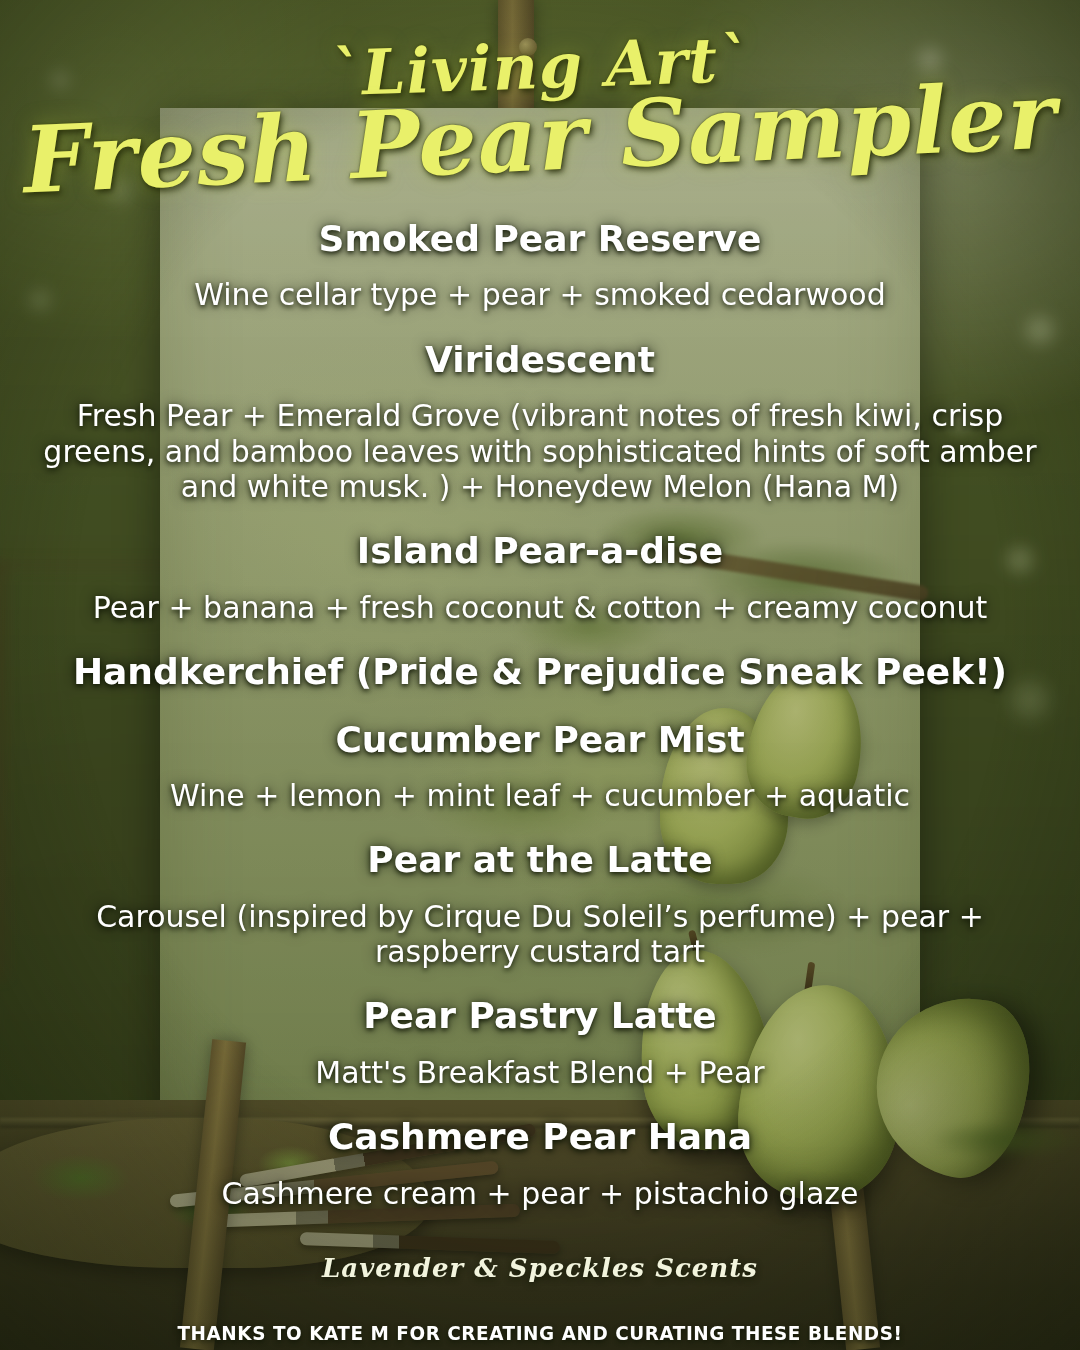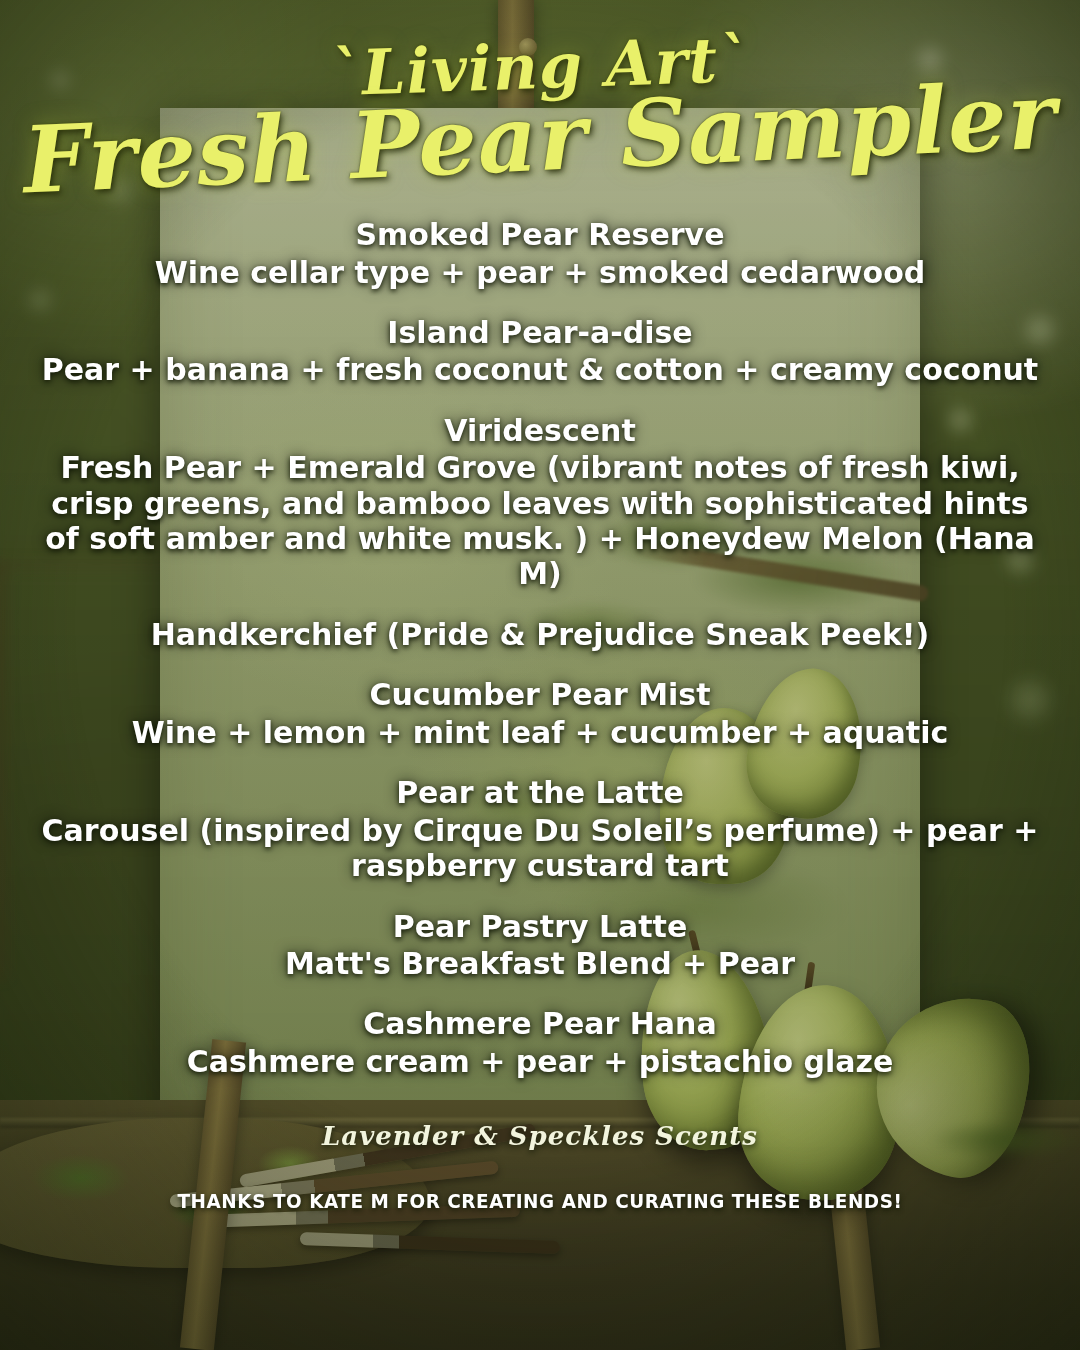--- a/index.html
+++ b/index.html
@@ -246,30 +246,30 @@
     margin-top: 34px;
     width: 1010px;
     display: flex;
     flex-direction: column;
     gap: 26px;
   }
   .blend {
     color: #ffffff;
   }
   .blend-name {
-    font-size: 30px;
+    font-size: 36px;
     font-weight: 700;
     line-height: 1.15;
     text-shadow: 0 2px 5px rgba(18,24,6,0.95), 0 0 14px rgba(10,16,4,0.7);
   }
   .blend-notes {
     font-size: 30px;
-    font-weight: 700;
+    font-weight: 400;
     line-height: 1.18;
-    margin-top: 2px;
+    margin-top: 18px;
     text-shadow: 0 2px 5px rgba(18,24,6,0.95), 0 0 14px rgba(10,16,4,0.7);
   }
 
   .brand {
     margin-top: 42px;
     font-family: "DejaVu Serif", serif;
     font-style: italic;
     font-weight: 700;
     font-size: 26px;
     color: #f2f4dd;
@@ -337,30 +337,30 @@
     </div>
 
     <div class="blends">
 
       <div class="blend">
         <div class="blend-name">Smoked Pear Reserve</div>
         <div class="blend-notes">Wine cellar type + pear + smoked cedarwood</div>
       </div>
 
       <div class="blend">
+        <div class="blend-name">Viridescent</div>
+        <div class="blend-notes">Fresh Pear + Emerald Grove (vibrant notes of fresh kiwi, crisp greens, and bamboo leaves with sophisticated hints of soft amber and white musk. ) + Honeydew Melon (Hana M)</div>
+      </div>
+
+      <div class="blend">
         <div class="blend-name">Island Pear-a-dise</div>
         <div class="blend-notes">Pear + banana + fresh coconut &amp; cotton + creamy coconut</div>
       </div>
 
       <div class="blend">
-        <div class="blend-name">Viridescent</div>
-        <div class="blend-notes">Fresh Pear + Emerald Grove (vibrant notes of fresh kiwi, crisp greens, and bamboo leaves with sophisticated hints of soft amber and white musk. ) + Honeydew Melon (Hana M)</div>
-      </div>
-
-      <div class="blend">
         <div class="blend-name">Handkerchief (Pride &amp; Prejudice Sneak Peek!)</div>
       </div>
 
       <div class="blend">
         <div class="blend-name">Cucumber Pear Mist</div>
         <div class="blend-notes">Wine + lemon + mint leaf + cucumber + aquatic</div>
       </div>
 
       <div class="blend">
         <div class="blend-name">Pear at the Latte</div>

